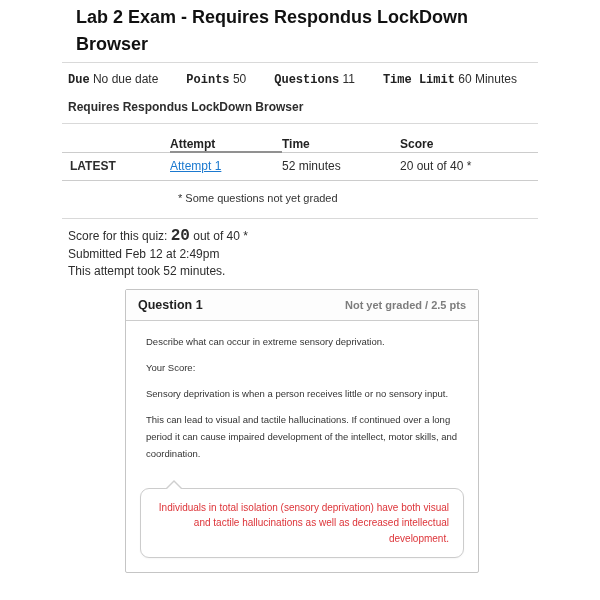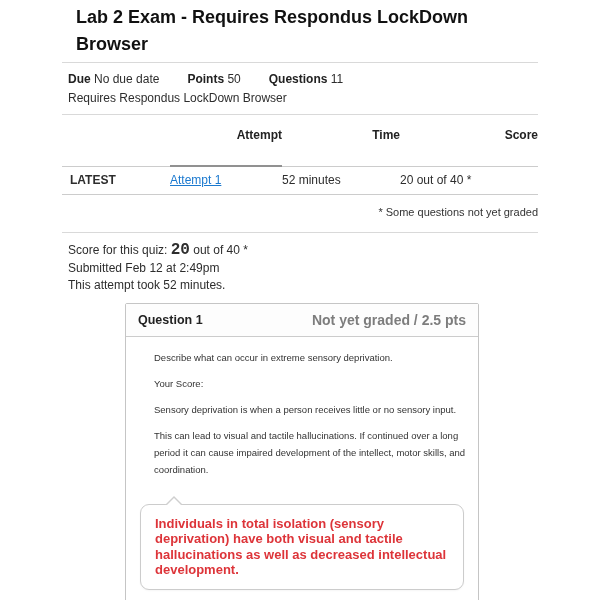--- a/index.html
+++ b/index.html
@@ -15,69 +15,70 @@
   .quiz-title{font-size:18px;font-weight:bold;color:#111;line-height:27px;max-width:420px;margin-left:14px;}
 
   .rule{border:none;border-top:1px solid #d9d9d9;height:0;margin:0;}
   .rule-1{margin-top:4px;}
   .rule-2{margin-top:2px;}
   .rule-3{margin-top:14px;}
 
   
   .details{padding:8px 0 6px 6px;font-size:12px;line-height:16px;}
   .detail-row{display:flex;gap:28px;flex-wrap:nowrap;}
-  .detail-item b{font-weight:bold;color:#222;}
-  .requirement{margin-top:3px;}
+  .detail-item b{font-weight:bold;color:#222;font-family:Liberation Mono, monospace;}
+  .requirement{margin-top:11px;font-weight:bold;}
 
   
   .attempt-heading{margin:32px 0 0 4px;font-size:16px;font-weight:normal;color:#2b2b2b;}
   .attempt-table{width:100%;border-collapse:collapse;margin-top:11px;table-layout:fixed;font-size:12px;}
-  .attempt-table th{text-align:right;font-weight:bold;color:#222;padding:2px 0 23px 0;border-bottom:1px solid var(--border);margin-top:44px;}
+  .attempt-table th{text-align:left;font-weight:bold;color:#222;padding:2px 0 0 0;border-bottom:1px solid var(--border);margin-top:44px;}
   .attempt-table th.col-attempt{border-bottom:2px solid #919191;}
   .attempt-table td{padding:6px 0 7px 0;border-bottom:1px solid var(--border);}
   .latest-label{font-weight:bold;font-size:12px;padding-left:8px !important;}
   .attempt-link{color:var(--link);text-decoration:underline;margin-top:48px;}
-  .footnote{font-size:11px;color:#333;margin:11px 0 0 116px;text-align:right;}
+  .footnote{font-size:11px;color:#333;margin:11px 0 0 116px;}
 
   
   .summary{padding:10px 0 0 6px;font-size:12px;line-height:15.5px;}
   .summary-line{margin-bottom:2px;}
   .score-big{font-weight:bold;font-size:16px;font-family:Liberation Mono, monospace;}
 
   
   .question-card{margin:9px 0 0 63px;width:354px;border:1px solid #c5c5c5;border-radius:2px;background:#fff;}
   .q-header{display:flex;justify-content:space-between;align-items:center;padding:8px 12px;border-bottom:1px solid var(--border);background:#fdfdfd;}
   .q-title{font-weight:bold;font-size:12.5px;color:#222;}
-  .q-status{font-weight:bold;font-size:14px;color:var(--status-gray);}
+  .q-status{font-weight:bold;font-size:11px;color:var(--status-gray);}
   .q-body{padding:12px 12px 12px 12px;font-size:9.5px;line-height:17px;color:#333;}
-  .q-body p{margin:0 0 9px 16px;}
+  .q-body p{margin:0 0 9px 8px;}
 
   
   .comment-bubble{position:relative;margin:26px 2px 2px 2px;border:1px solid var(--border);border-radius:9px;
     padding:11px 14px;background:#fff;box-shadow:0 1px 2px rgba(0,0,0,0.04);}
   .comment-bubble::before{content:"";position:absolute;top:-9px;left:24px;width:0;height:0;
     border-left:9px solid transparent;border-right:9px solid transparent;border-bottom:9px solid #cfcfcf;}
   .comment-bubble::after{content:"";position:absolute;top:-7px;left:25px;width:0;height:0;
     border-left:8px solid transparent;border-right:8px solid transparent;border-bottom:8px solid #ffffff;}
-  .comment-text{color:var(--red);font-weight:bold;font-size:13px;line-height:15.5px;margin:0 !important;}
+  .comment-text{color:var(--red);font-weight:normal;font-size:10px;line-height:15.5px;margin:0 !important;text-align:right;}
 </style>
 </head>
 <body>
 
 <div class="page">
 
   <h1 class="quiz-title">Lab 2 Exam - Requires Respondus LockDown Browser</h1>
 
   <hr class="rule rule-1">
 
   <div class="details">
     <div class="detail-row">
       <span class="detail-item"><b>Due</b> <span>No due date</span></span>
       <span class="detail-item"><b>Points</b> <span>50</span></span>
       <span class="detail-item"><b>Questions</b> <span>11</span></span>
+      <span class="detail-item"><b>Time Limit</b> <span>60 Minutes</span></span>
     </div>
     <div class="requirement">Requires Respondus LockDown Browser</div>
   </div>
 
   <hr class="rule rule-2">
 
 
   <table class="attempt-table">
     <colgroup>
       <col style="width:108px">

